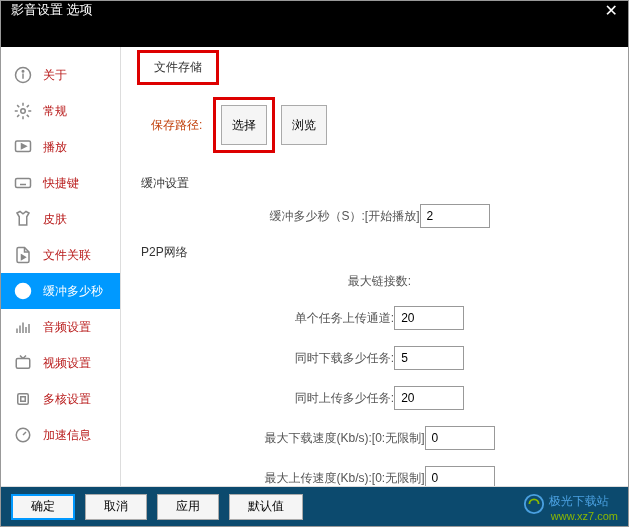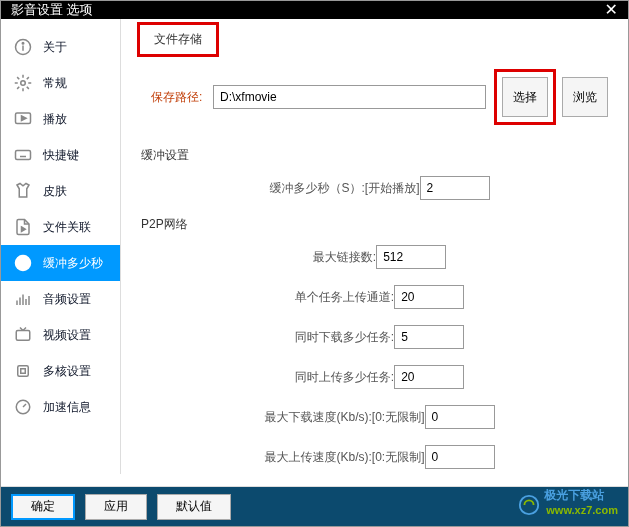--- a/index.html
+++ b/index.html
@@ -1,43 +1,43 @@
 <!DOCTYPE html>
 <html><head>
 <meta charset="utf-8">
 <style>
 * { margin: 0; padding: 0; box-sizing: border-box; }
 body { font-family: "Microsoft YaHei", sans-serif; font-size: 12px; background: #fff; }
 .window { width: 629px; height: 527px; border: 1px solid #999; position: relative; background: #fff; }
-.titlebar { height: 18px; background: #000; color: #fff; display: flex; align-items: flex-end; padding: 0 10px; justify-content: space-between; }
+.titlebar { height: 46px; background: #000; color: #fff; display: flex; align-items: flex-start; padding: 0 10px; justify-content: space-between; }
 .titlebar-title { font-size: 13px; }
 .titlebar-close { font-size: 16px; cursor: pointer; }
 .content { display: flex; height: calc(100% - 30px - 40px); }
 .sidebar { width: 120px; border-right: 1px solid #ddd; padding-top: 10px; }
-.sidebar-item { display: flex; align-items: center; padding: 8px 12px; cursor: pointer; color: #0f172a; }
+.sidebar-item { display: flex; align-items: center; padding: 8px 12px; cursor: pointer; color: #b91c1c; }
 .sidebar-item.active { background: #0099ff; color: #fff; }
 .sidebar-item .icon { width: 20px; height: 20px; margin-right: 10px; display: flex; align-items: center; justify-content: center; }
 .sidebar-item.active .icon svg { stroke: #fff; fill: #fff; }
 .main { flex: 1; padding: 7px 20px; overflow-y: auto; position: relative; }
 .section-title { font-size: 12px; color: #333; margin-bottom: 12px; margin-top: 6px; }
 .section-title.highlighted { border: 3px solid #d00; padding: 6px 14px; display: inline-block; margin-top: -4px; margin-left: -4px; }
 .form-row { display: flex; align-items: center; margin-bottom: 14px; padding-left: 10px; }
 .form-row.path-row { margin-bottom: 22px; }
 .form-label { color: #c2410c; font-size: 12px; }
 .path-label { width: 62px; }
 .path-input { flex: 1; height: 24px; border: 1px solid #999; padding: 0 6px; font-size: 12px; margin-right: 8px; }
 .btn-small { height: 40px; padding: 0 10px; border: 1px solid #aaa; background: #f5f5f5; cursor: pointer; font-size: 12px; min-width: 44px; }
 .btn-select-wrap { border: 3px solid #d00; padding: 5px; margin-right: 6px; }
 .num-row { display: flex; align-items: center; justify-content: center; margin-bottom: 16px; padding-left: 20px; padding-right: 10px; }
 .num-label { color: #555; }
 .num-input { width: 70px; height: 24px; border: 1px solid #999; padding: 0 6px; font-size: 12px; text-align: left; }
 .footer { position: absolute; bottom: 0; left: 0; right: 0; height: 40px; border-top: 1px solid #ddd; display: flex; align-items: center; padding: 0 10px; background: #0c4a6e; }
 .footer .btn { height: 26px; padding: 0 18px; border: 1px solid #aaa; background: #f5f5f5; cursor: pointer; font-size: 12px; margin-right: 10px; }
 .footer .btn.primary { border: 2px solid #0099ff; }
-.watermark { position: absolute; right: 10px; bottom: 10px; display: flex; align-items: flex-end; color: #4aa0e0; font-size: 12px; font-weight: bold; }
+.watermark { position: absolute; right: 10px; bottom: 4px; display: flex; align-items: flex-start; color: #4aa0e0; font-size: 12px; }
 .watermark-logo { width: 22px; height: 22px; margin-right: 4px; }
 .watermark-url { color: #8ab800; font-size: 11px; margin-left: 2px; }
 .section-block { margin-bottom: 10px; }
 </style>
 </head>
 <body>
 
 <div class="window">
   <div class="titlebar">
     <span class="titlebar-title">影音设置 选项</span>
@@ -165,42 +165,40 @@
         <span>加速信息</span>
       </div>
     </div>
 
     <div class="main">
 
       <div class="section-block">
         <div class="section-title highlighted">文件存储</div>
         <div class="form-row path-row">
           <span class="form-label path-label">保存路径:</span>
-          <input class="path-input" value="D:\xfmovie" style="">
           <span class="btn-select-wrap">
             <button class="btn-small">选择</button>
           </span>
           <button class="btn-small">浏览</button>
         </div>
       </div>
 
       <div class="section-block">
         <div class="section-title">缓冲设置</div>
         <div class="num-row">
           <span class="num-label">缓冲多少秒（S）:[开始播放]</span>
           <input class="num-input" value="2" style="">
         </div>
       </div>
 
       <div class="section-block">
         <div class="section-title">P2P网络</div>
 
         <div class="num-row">
           <span class="num-label">最大链接数:</span>
-          <input class="num-input" value="512" style="">
         </div>
 
         <div class="num-row">
           <span class="num-label">单个任务上传通道:</span>
           <input class="num-input" value="20" style="">
         </div>
 
         <div class="num-row">
           <span class="num-label">同时下载多少任务:</span>
           <input class="num-input" value="5" style="">
@@ -219,20 +217,21 @@
         <div class="num-row">
           <span class="num-label">最大上传速度(Kb/s):[0:无限制]</span>
           <input class="num-input" value="0" style="">
         </div>
       </div>
     </div>
   </div>
 
   <div class="footer">
     <button class="btn primary">确定</button>
+    <button class="btn">取消</button>
     <button class="btn">应用</button>
     <button class="btn">默认值</button>
 
     <div class="watermark">
       <svg class="watermark-logo" viewBox="0 0 24 24">
           <circle cx="12" cy="12" r="10" fill="none" stroke="#4aa0e0" stroke-width="2"></circle>
           <path d="M7 12a5 5 0 0110 0" fill="none" stroke="#8ab800" stroke-width="2"></path>
         </svg>
       <div>
         <div>极光下载站</div>

